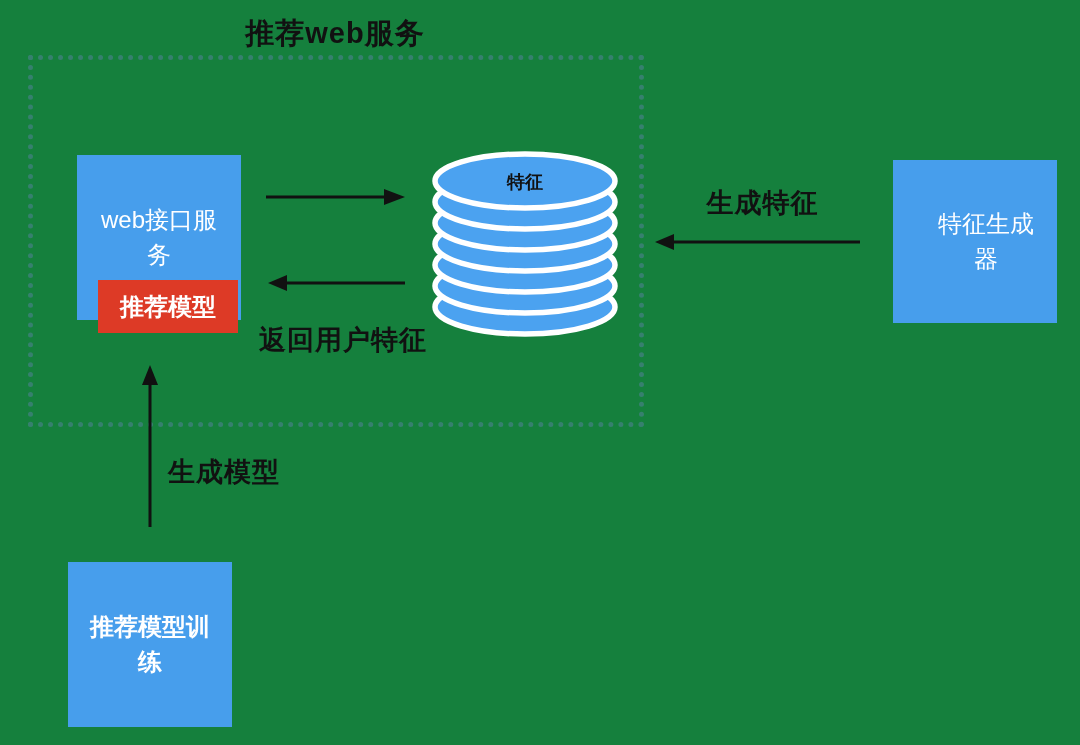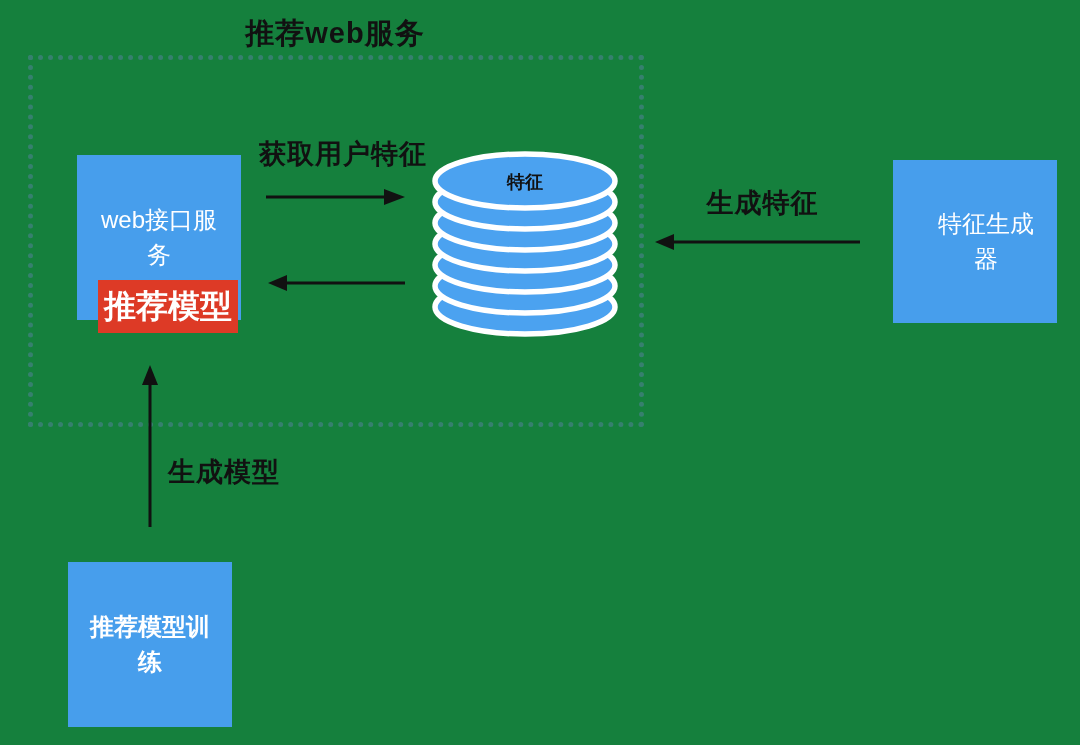--- a/index.html
+++ b/index.html
@@ -51,21 +51,21 @@
   .node-training  { left: 68px;  top: 562px; width: 164px; height: 165px; font-weight: bold; }
   .node-model {
     position: absolute;
     left: 98px; top: 280px;
     width: 140px; height: 53px;
     background: #DD3A26;
     color: #ffffff;
     display: flex;
     align-items: center;
     justify-content: center;
-    font-size: 32px;
+    font-size: 24px;
     font-weight: 700;
   }
   
   .cylinder {
     position: absolute;
     left: 430px; top: 150px;
     width: 190px; height: 190px;
   }
   
   .arrow { position: absolute; }
@@ -121,26 +121,26 @@
   </div>
 
   <div class="node node-training">
     <span>推荐模型训练</span>
   </div>
 
   <svg class="arrow" style="left:266px; top:188px;" width="140" height="18">
     <line x1="0" y1="9" x2="119" y2="9"></line>
     <path d="M118,1 L139,9 L118,17 Z"></path>
   </svg>
-  <div class="edge-label lbl-get">获取用户特征</div>
 
   <svg class="arrow" style="left:268px; top:274px;" width="137" height="18">
     <line x1="137" y1="9" x2="18" y2="9"></line>
     <path d="M19,1 L0,9 L19,17 Z"></path>
   </svg>
+  <div class="edge-label lbl-return">返回用户特征</div>
 
   <svg class="arrow" style="left:655px; top:233px;" width="205" height="18">
     <line x1="205" y1="9" x2="18" y2="9"></line>
     <path d="M19,1 L0,9 L19,17 Z"></path>
   </svg>
   <div class="edge-label lbl-genfeat">生成特征</div>
 
   <svg class="arrow" style="left:141px; top:365px;" width="18" height="162">
     <line x1="9" y1="162" x2="9" y2="19"></line>
     <path d="M1,20 L9,0 L17,20 Z"></path>

